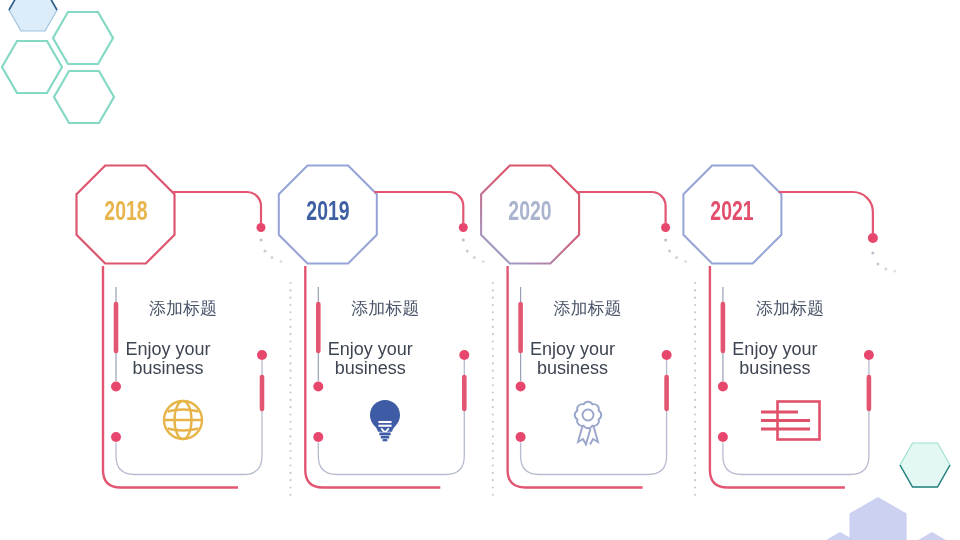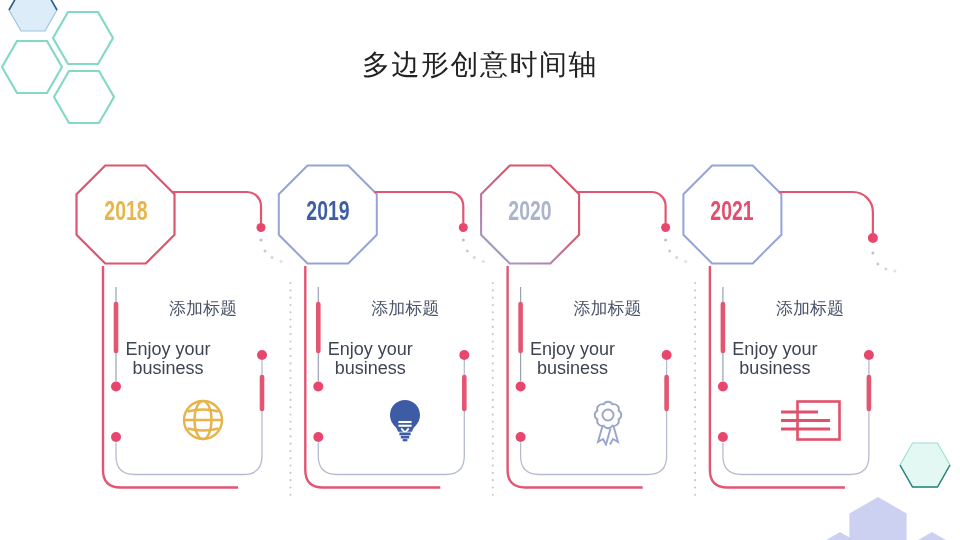--- a/index.html
+++ b/index.html
@@ -19,21 +19,21 @@
   .year{
     position:absolute;top:196px;width:100px;text-align:center;
     font-size:27px;font-weight:700;letter-spacing:0px;
     transform:scaleX(0.72);
   }
   .year.y0{left:75.5px;color:#e8b54c;}
   .year.y1{left:277.8px;color:#3f5fa5;}
   .year.y2{left:480.1px;color:#abb4ce;}
   .year.y3{left:682.4px;color:#e24e6b;}
 
-  .card{position:absolute;top:280px;width:162px;height:215px;padding-left:40px;}
+  .card{position:absolute;top:280px;width:162px;height:215px;}
   .card.c0{left:102px;}
   .card.c1{left:304.3px;}
   .card.c2{left:506.6px;}
   .card.c3{left:708.9px;}
   .card-title{
     position:absolute;top:17px;left:0;right:0;text-align:center;
     font-size:17px;color:#4a5469;
   }
   .card-body{
     position:absolute;top:60px;left:11px;width:110px;text-align:center;
@@ -150,21 +150,20 @@
       <path d="M 116,442.5 V 456 Q 116,474.5 134.5,474.5 H 243.5 Q 262,474.5 262,456 V 360" fill="none" stroke="#b7bbcf" stroke-width="1.3"></path>
       <path d="M 116,287 V 302.5 M 116,352 V 381" stroke="#9aa0b5" stroke-width="1.2"></path>
       <path d="M 116,304 V 351" stroke="#e25672" stroke-width="4.6" stroke-linecap="round"></path>
       <circle cx="116" cy="386.5" r="5" fill="#e8476d"></circle>
       <circle cx="116" cy="437" r="5" fill="#e8476d"></circle>
       <circle cx="262" cy="355" r="5" fill="#e8476d"></circle>
       <path d="M 262,377 V 409" stroke="#e25672" stroke-width="4.6" stroke-linecap="round"></path>
     </g>
   </svg>
 
-  <div class="page-title">多边形创意时间轴</div>
 
   <div class="year y0">2018</div>
   <div class="year y1">2019</div>
   <div class="year y2">2020</div>
   <div class="year y3">2021</div>
 
   <div class="card c0">
     <div class="card-title">添加标题</div>
     <div class="card-body">Enjoy your business</div>
     <div class="card-icon">

